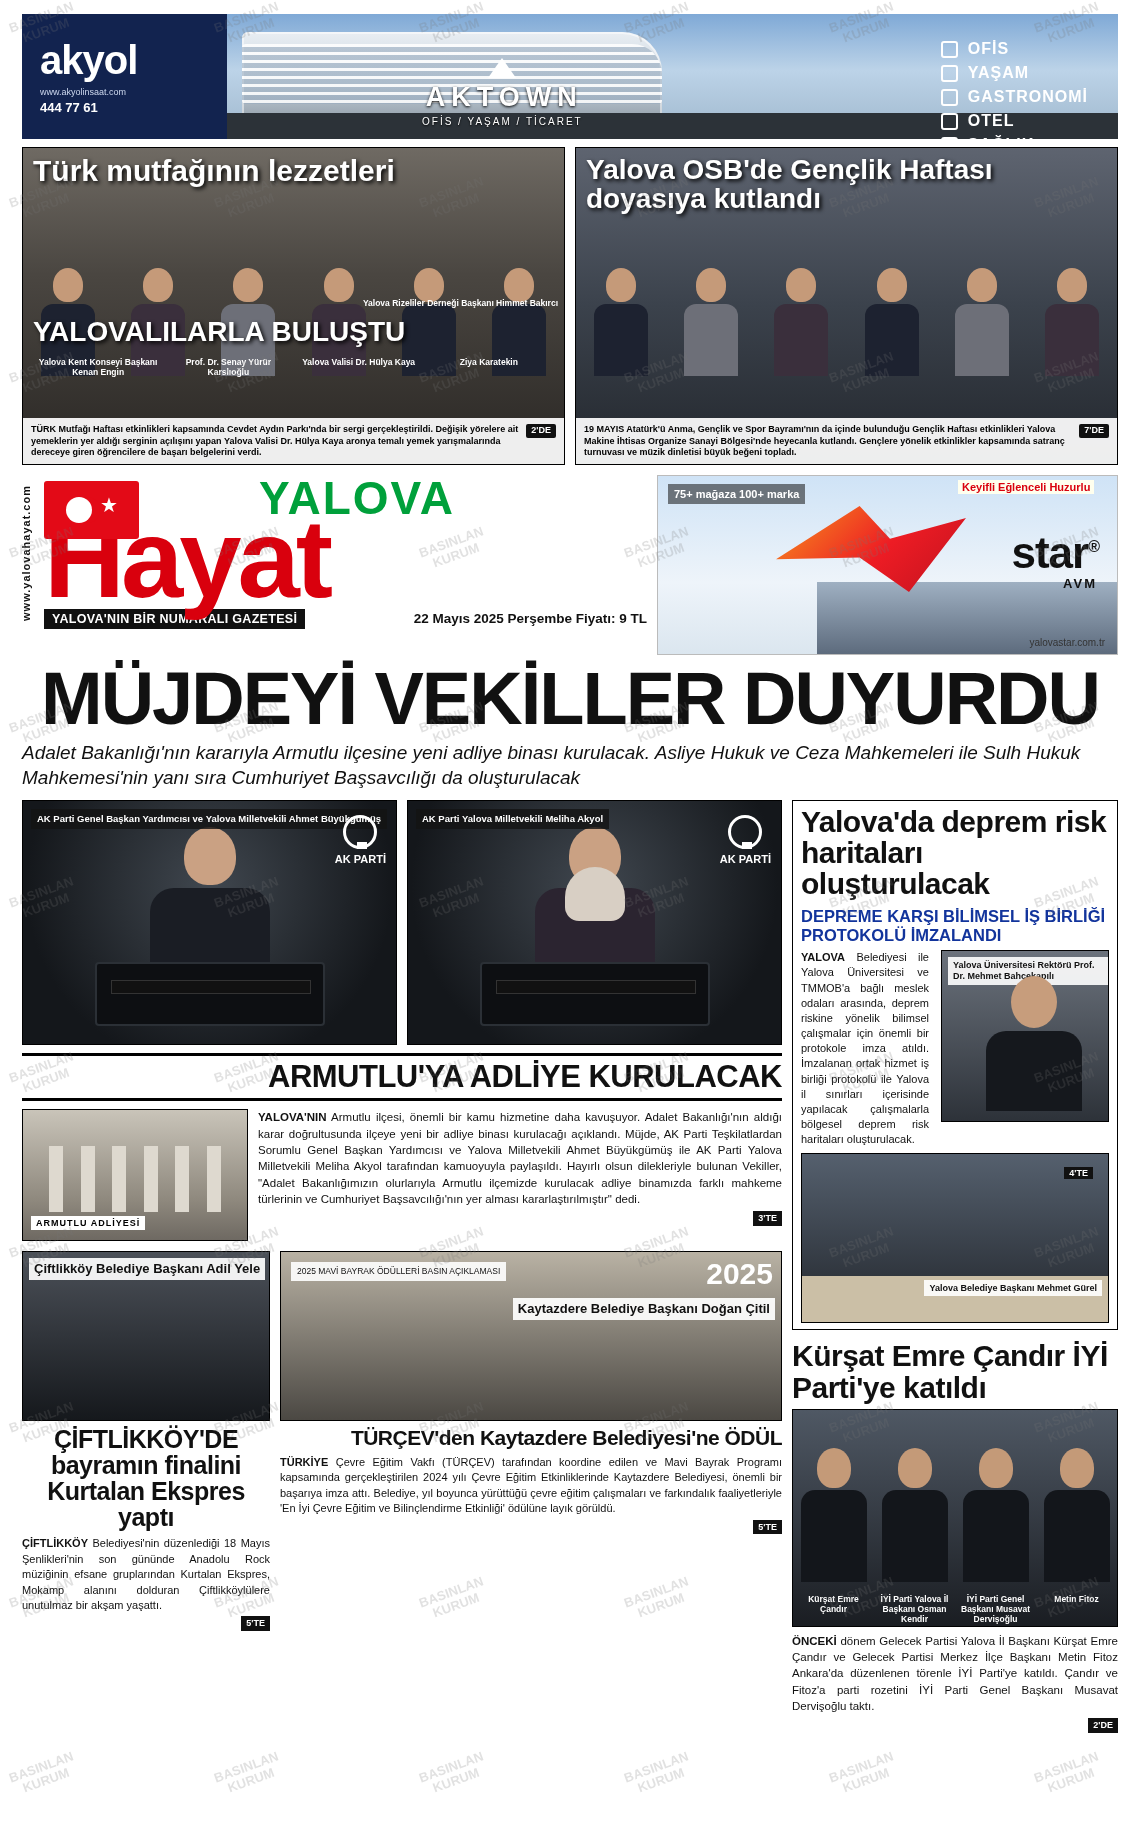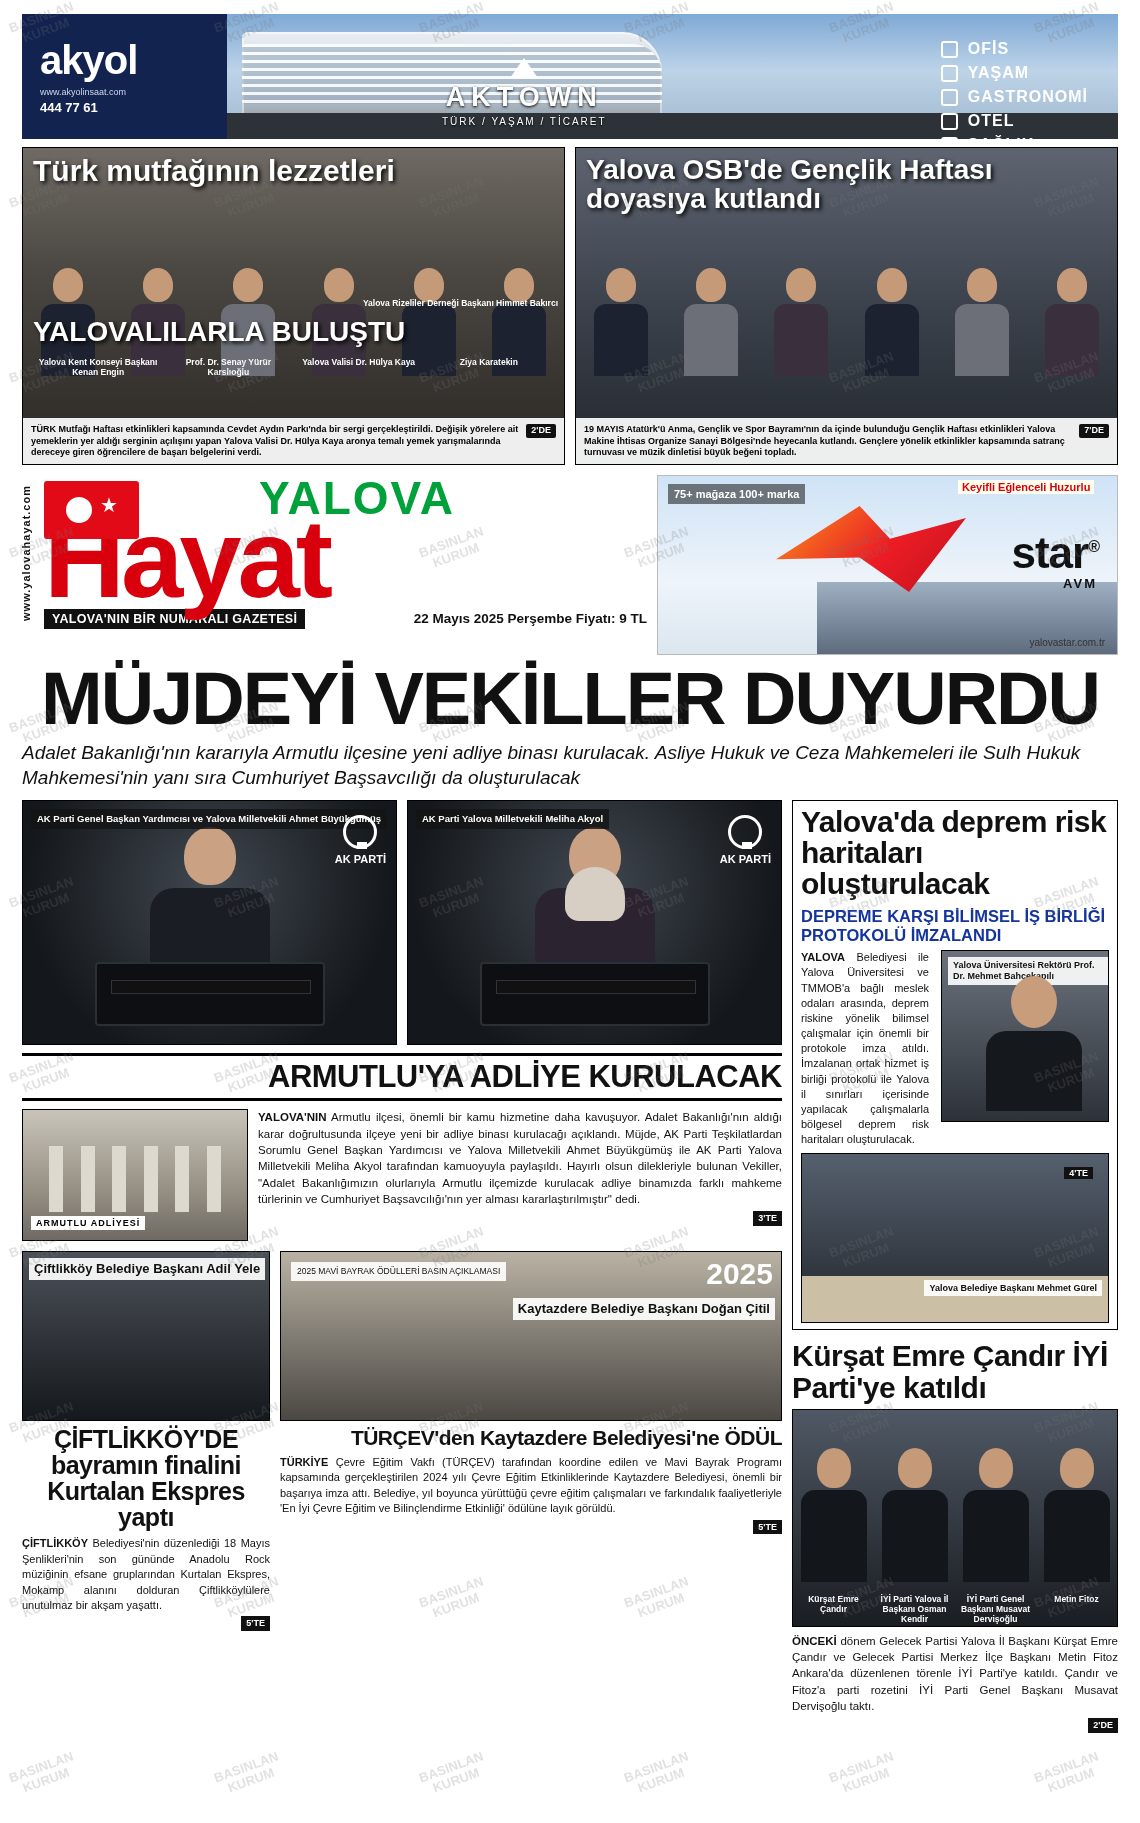--- a/index.html
+++ b/index.html
@@ -37,21 +37,21 @@
   }
   .topad .bldg::before{content:"";position:absolute;left:0;right:0;top:12px;height:60px;
     background:repeating-linear-gradient(180deg, rgba(255,255,255,.85) 0 3px, rgba(150,170,190,.55) 3px 8px);
     border-radius:4px 30px 4px 4px;}
   .topad .ground{position:absolute;left:0;right:0;bottom:0;height:26px;background:#2c3238;}
   .topad .leftblock{position:relative;z-index:3;width:205px;height:100%;
     background:#12234f;color:#fff;display:flex;flex-direction:column;justify-content:center;padding-left:18px;}
   .akyol{font-size:40px;font-weight:bold;letter-spacing:-1px;}
   .akyol-url{font-size:9px;margin-top:4px;color:#cdd8ee;}
   .akyol-tel{font-size:13px;font-weight:bold;color:#fff;margin-top:3px;}
-  .aktown{position:absolute;z-index:4;left:420px;top:44px;text-align:center;color:#fff;}
+  .aktown{position:absolute;z-index:4;left:400px;top:44px;text-align:right;color:#fff;}
   .aktown .nm{font-size:27px;letter-spacing:6px;font-weight:bold;text-shadow:0 1px 3px #000;}
   .aktown .sb{font-size:10px;letter-spacing:2px;margin-top:3px;text-shadow:0 1px 2px #000;}
   .aktown .tri{width:0;height:0;margin:0 auto 4px;border-left:14px solid transparent;border-right:14px solid transparent;border-bottom:20px solid #fff;}
   .adfeatures{position:absolute;z-index:4;right:30px;top:26px;color:#fff;}
   .adfeatures .row{display:flex;align-items:center;gap:10px;margin-bottom:6px;padding-left:30px;}
   .adfeatures .ic{width:17px;height:17px;border:2px solid #fff;border-radius:3px;display:inline-block;}
   .adfeatures .tx{font-size:16px;font-weight:bold;letter-spacing:1px;}
 
   
   .topstories{display:flex;gap:10px;margin-top:8px;height:318px;}
@@ -190,21 +190,21 @@
     <div class="bldg"></div>
     <div class="ground"></div>
     <div class="leftblock">
       <div class="akyol">akyol</div>
       <div class="akyol-url">www.akyolinsaat.com</div>
       <div class="akyol-tel">444 77 61</div>
     </div>
     <div class="aktown">
       <div class="tri"></div>
       <div class="nm">AKTOWN</div>
-      <div class="sb">TÜRK / YAŞAM / TİCARET</div>
+      <div class="sb">OFİS / YAŞAM / TİCARET</div>
     </div>
     <div class="adfeatures">
       <div class="row">
           <span class="ic"></span>
           <span class="tx">OFİS</span>
         </div>
       <div class="row">
           <span class="ic"></span>
           <span class="tx">YAŞAM</span>
         </div>

